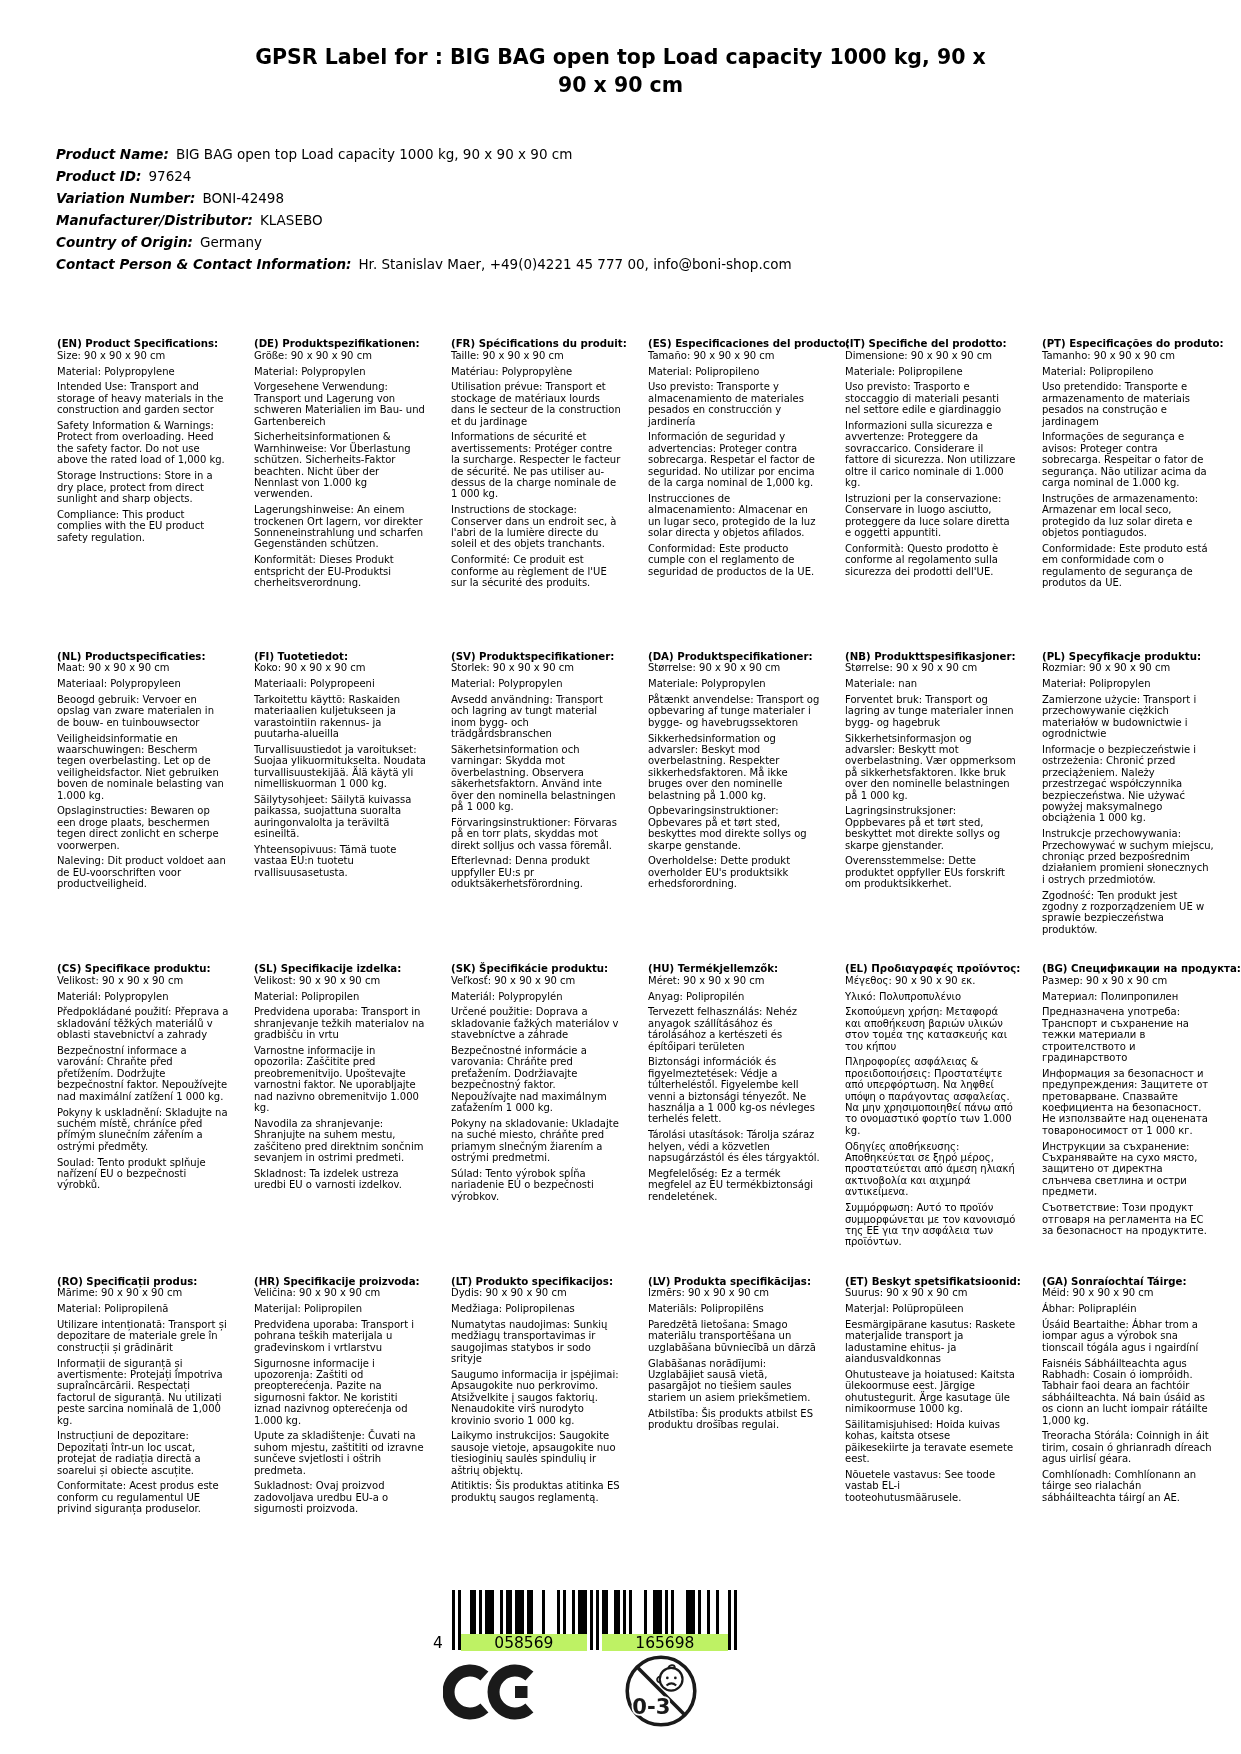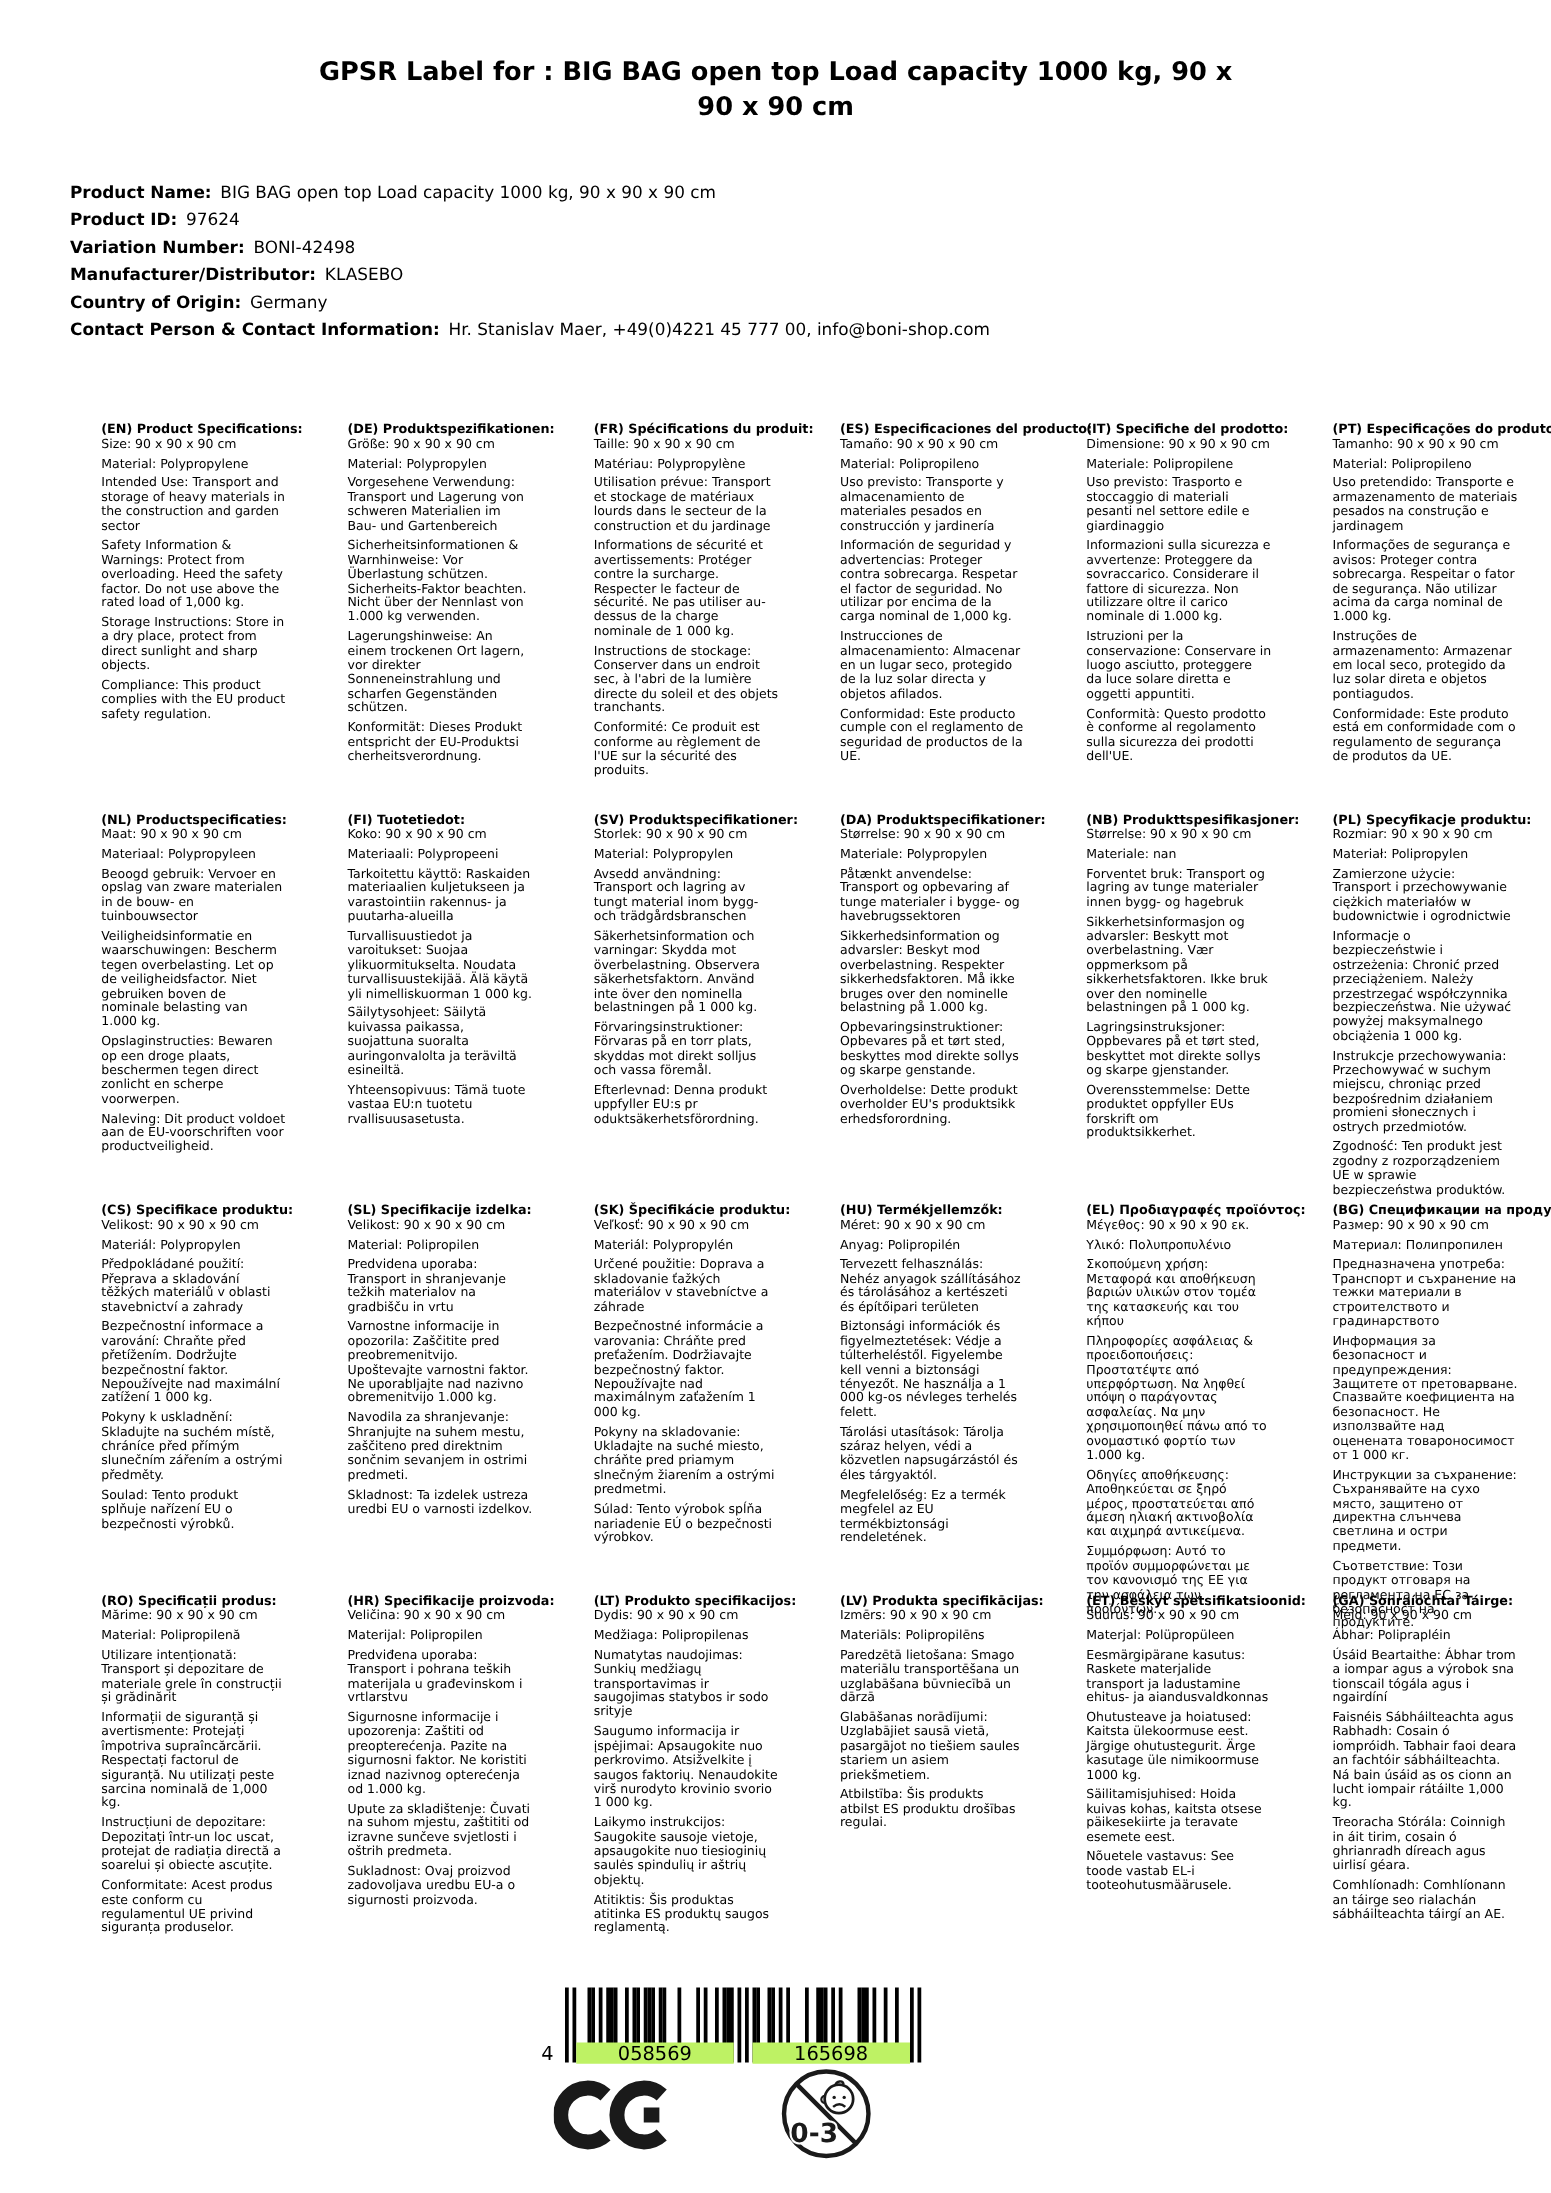--- a/index.html
+++ b/index.html
@@ -8,27 +8,27 @@
     font-family:"DejaVu Sans", sans-serif;position:relative;overflow:hidden;
   }
   .page{position:absolute;inset:0;}
   .doc-title{
     position:absolute;top:44px;left:50%;transform:translateX(-50%);
     width:740px;margin:0;text-align:center;
     font-size:20.5px;line-height:1.35;font-weight:bold;
   }
   .product-info{position:absolute;left:56px;top:143px;font-size:13.5px;line-height:1.63;}
   .info-line{white-space:nowrap;}
-  .info-label{font-weight:bold;padding-right:7px;}
+  .info-label{font-weight:bold;padding-right:7px;font-style:italic;}
   .spec-grid{
     position:absolute;left:57px;top:338px;width:1160px;
     display:grid;grid-template-columns:repeat(6,172px);column-gap:25px;
     grid-template-rows:repeat(4,312.5px);
   }
-  .cell{font-size:10px;line-height:1.14;margin-left:24px;}
+  .cell{font-size:10px;line-height:1.14;}
   .cell-title{font-weight:bold;white-space:nowrap;font-size:10.2px;}
   .para{margin:4.5px 0 0 0;}
   .cell-title + .para{margin-top:0;}
   .barcode-wrap{
     position:absolute;left:433px;top:1590px;
     display:flex;align-items:flex-end;
   }
   .bc-first{font-size:15.5px;margin-right:9px;margin-bottom:-2px;}
   .bars{position:relative;width:285px;height:60px;}
   .bar{position:absolute;top:0;width:3px;height:60px;background:#000;z-index:1;}

